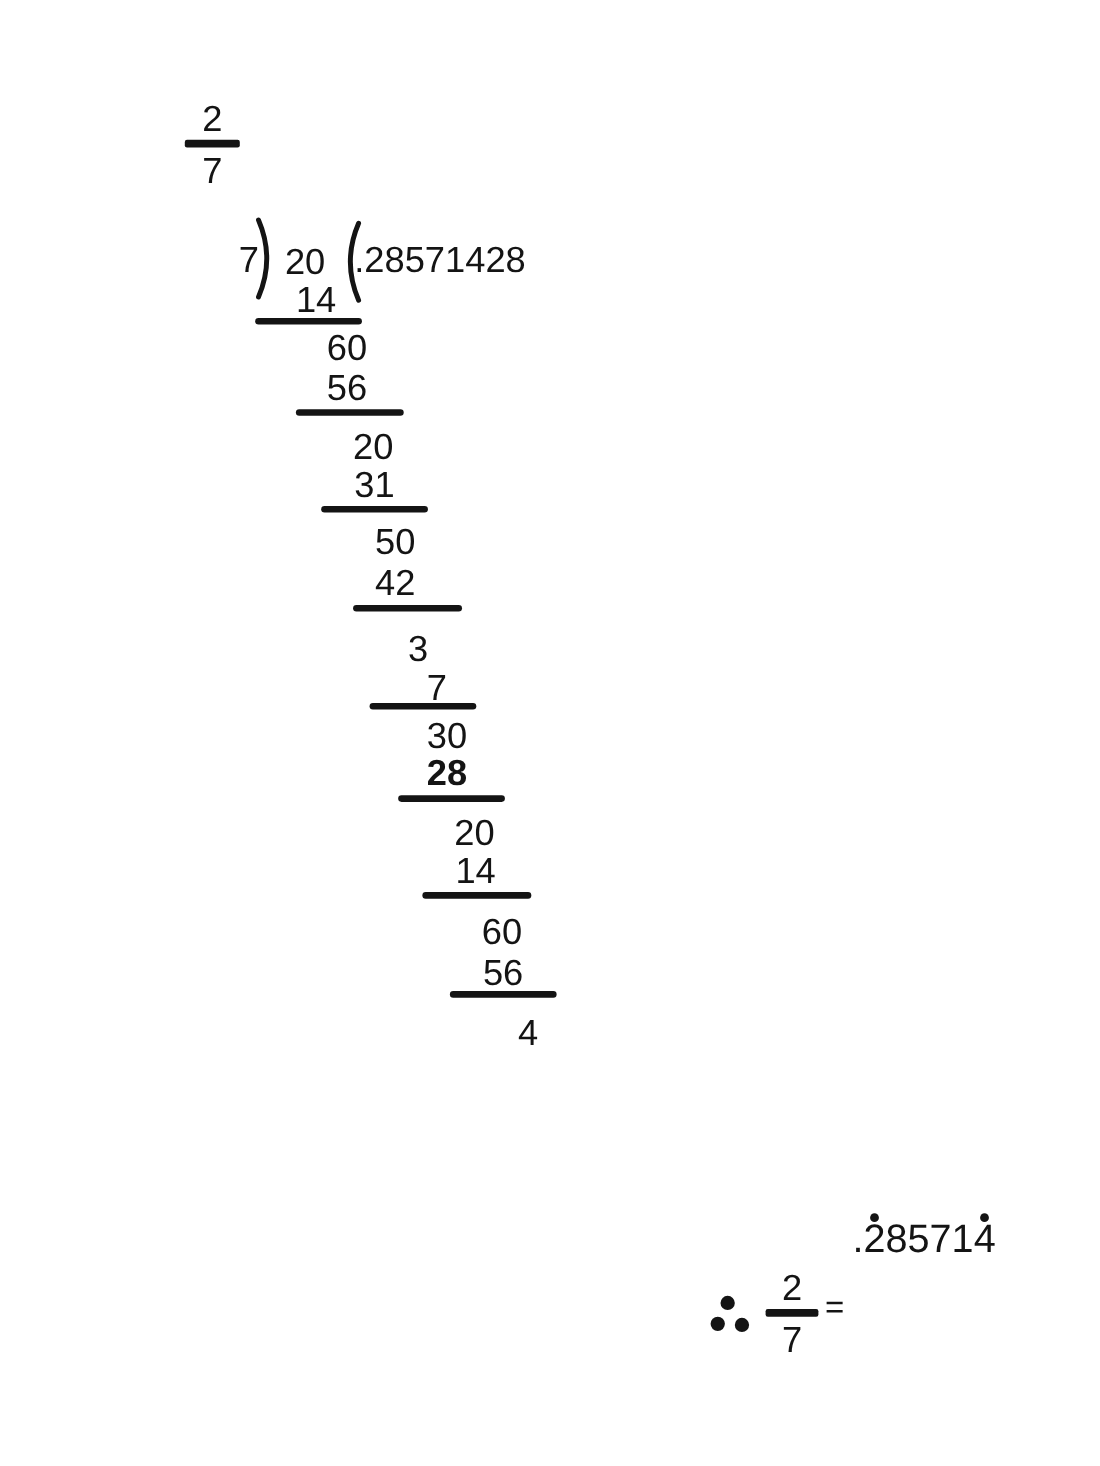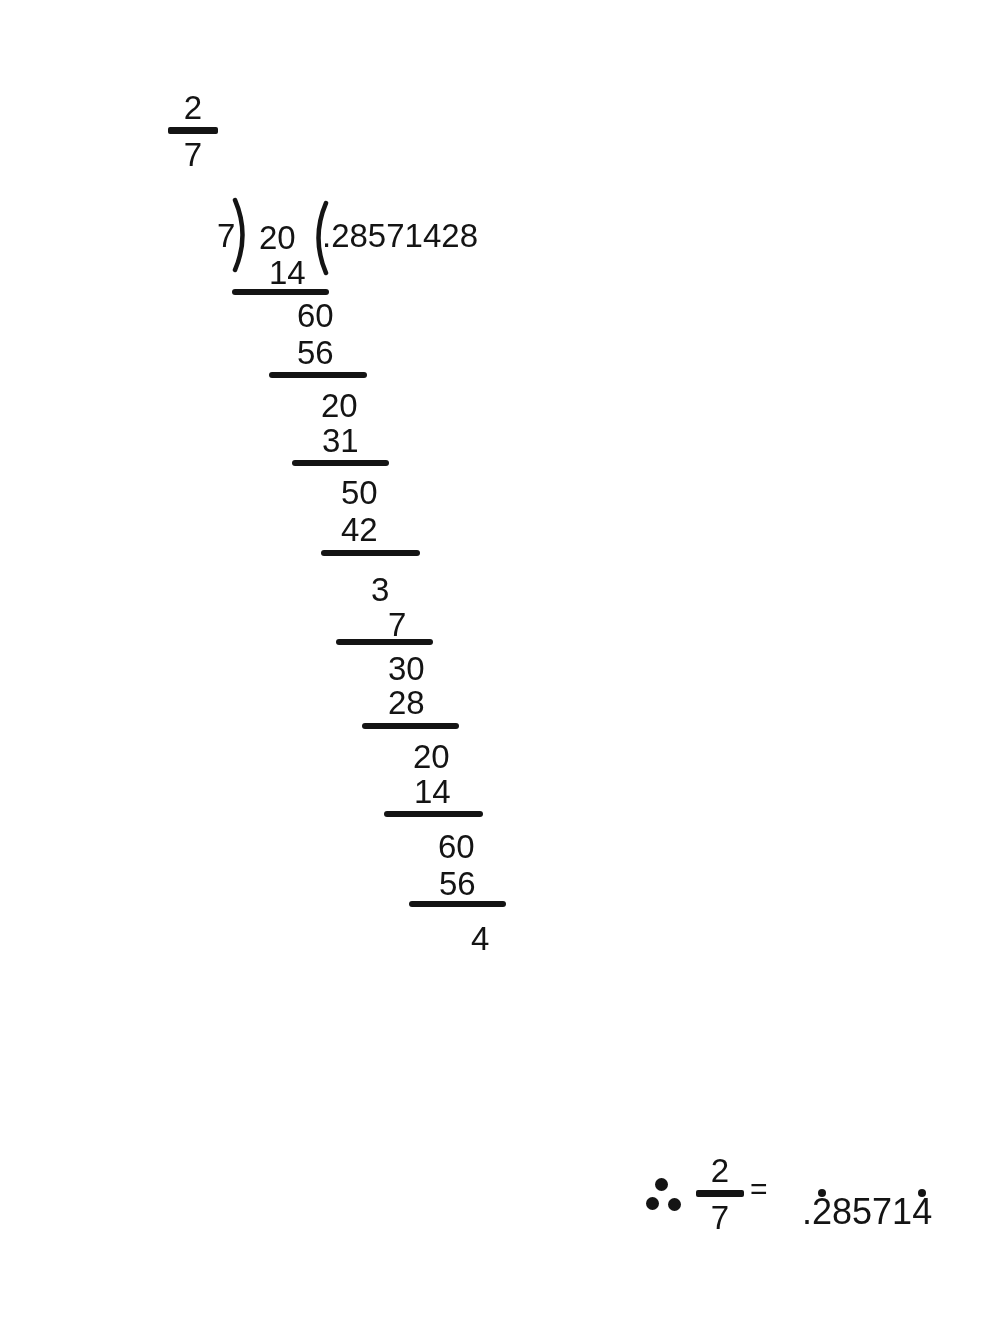--- a/index.html
+++ b/index.html
@@ -111,21 +111,21 @@
 
   <div class="num-text" style="left:341px;top:474px;text-align:right;">50</div>
   <div class="num-text" style="left:341px;top:511px;">42</div>
   <div class="rule" style="left:321px;top:550px;width:99px;"></div>
 
   <div class="num-text" style="left:371px;top:571px;">3</div>
   <div class="num-text" style="left:388px;top:606px;">7</div>
   <div class="rule" style="left:336px;top:639px;width:97px;"></div>
 
   <div class="num-text" style="left:388px;top:650px;">30</div>
-  <div class="num-text" style="left:388px;top:684px;">28</div>
+  <div class="num-text" style="left:388px;top:684px;font-weight:bold;">28</div>
   <div class="rule" style="left:362px;top:723px;width:97px;"></div>
 
   <div class="num-text" style="left:413px;top:738px;">20</div>
   <div class="num-text" style="left:414px;top:773px;">14</div>
   <div class="rule" style="left:384px;top:811px;width:99px;"></div>
 
   <div class="num-text" style="left:438px;top:828px;">60</div>
   <div class="num-text" style="left:439px;top:865px;">56</div>
   <div class="rule" style="left:409px;top:901px;width:97px;"></div>
 
@@ -138,17 +138,17 @@
   </div>
 
   <div class="frac" style="left:696px;top:1152px;width:48px;">
     <div class="fnum">2</div>
     <div class="fbar"></div>
     <div class="fden">7</div>
   </div>
 
   <div class="equals-sign" style="left:750px;top:1172px;">=</div>
 
-  <div class="result-text" style="left:775px;top:1192px;margin-left:27px;">
+  <div class="result-text" style="left:775px;top:1106px;">
     <span class="dpart">.</span><span class="dpart overdot">2</span><span class="dpart">8571</span><span class="dpart overdot">4</span>
   </div>
 
 </div>
 
 </body></html>

